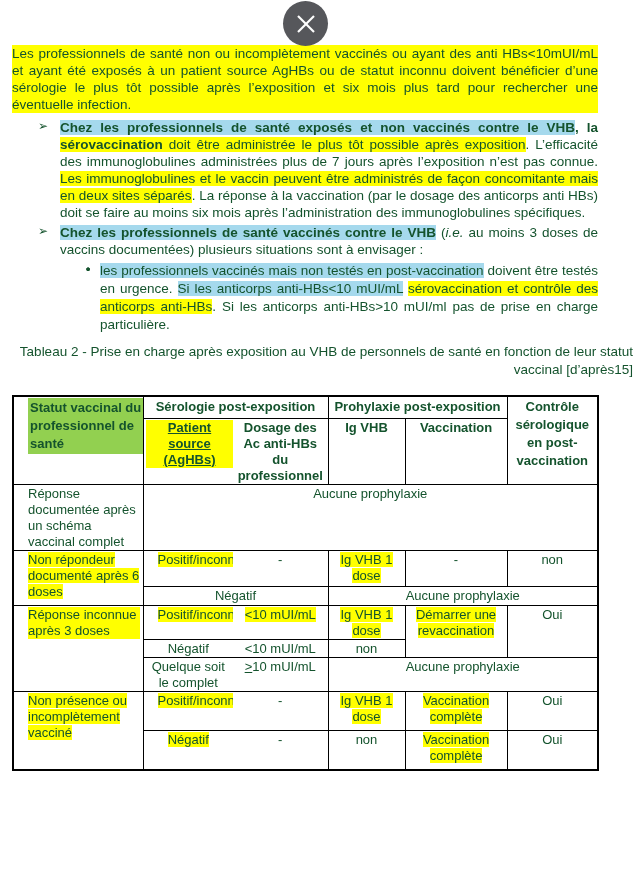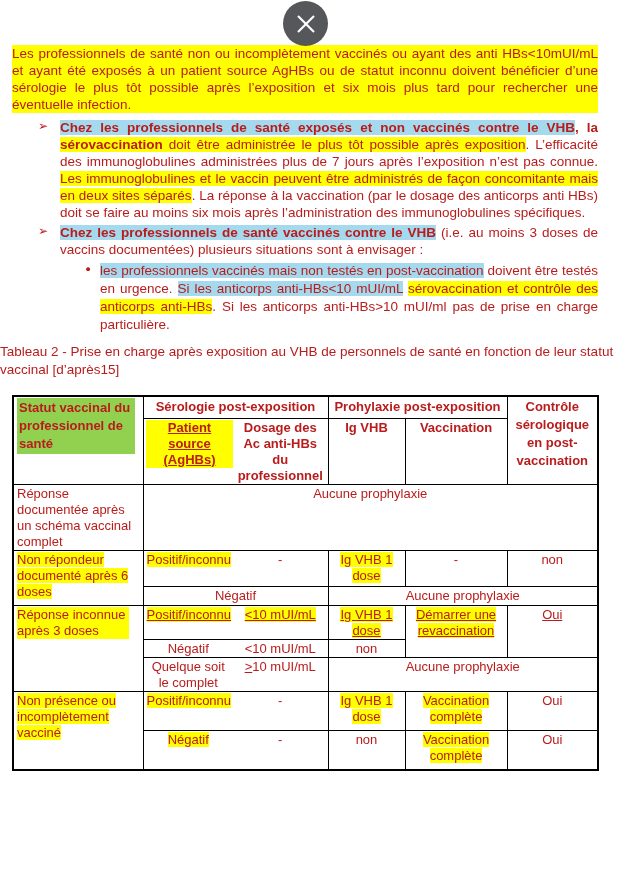--- a/index.html
+++ b/index.html
@@ -2,87 +2,87 @@
 <html><head>
 <meta charset="utf-8">
 <style>
   * { margin:0; padding:0; box-sizing:border-box; }
   html,body { background:#ffffff; }
   .page {
     position:relative;
     width:633px; height:887px;
     background:#ffffff;
     font-family:"Liberation Sans", sans-serif;
-    color:#b91c1c;
+    color:#14532d;
     overflow:hidden;
   }
   .close-btn {
     position:absolute; top:1px; left:283px;
     width:45px; height:45px; border-radius:50%;
     background:#56575b; border:none; cursor:pointer;
     display:flex; align-items:center; justify-content:center;
     z-index:5; padding:0;
   }
   .content { position:absolute; left:12px; top:45px; width:586px; }
 
   .jtext { text-align:justify; font-size:13.5px; line-height:17px; }
   .intro { background:#ffff00; }
 
   .yl { background:#ffff00; }
   .cy { background:#a5d9ed; }
   .b  { font-weight:bold; }
-  .it { }
+  .it { font-style:italic; }
   sup { font-size:8.5px; vertical-align:super; line-height:0; }
   .u  { text-decoration:underline; }
 
   .arrow-item { position:relative; padding-left:48px; margin-top:6px; }
   .arrow-item .marker { position:absolute; left:26px; top:0; font-size:12px; }
   .arrow-item.second { margin-top:3px; }
 
   .dot-list { margin-top:4px; }
   .dot-item { position:relative; padding-left:88px; }
   .dot-item .marker { position:absolute; left:74px; top:1px; font-size:12px; }
   .dot-item .jtext { line-height:18px; }
 
-  .caption { margin:9px -35px 16px -12px; width:633px; text-align:left;
+  .caption { margin:9px -35px 16px -12px; width:633px; text-align:right;
              font-size:13.5px; line-height:18px; }
 
   table.vhb {
     margin-top:16px;
     border-collapse:collapse;
     width:585px;
     font-size:13px; line-height:16px;
     table-layout:fixed;
   }
   table.vhb { border:2px solid #000; }
   .vhb th, .vhb td {
     border:1px solid #000;
     vertical-align:top;
     text-align:center;
     padding:1px 2px 0 2px;
     font-weight:normal;
     overflow:hidden;
   }
   .vhb th { font-weight:bold; }
-  .vhb .al { text-align:left; padding-left:3px; }
+  .vhb .al { text-align:left; padding-left:14px; }
   
   .vhb .nbr { border-right:none; }
   .vhb .nbl { border-left:none; }
 
   .hl-green { display:inline-block; width:118px; background:#92d050; text-align:left; padding:1px 2px; }
   .ylb { display:inline-block; background:#ffff00; text-align:left; }
   .w112 { width:112px; }
   .ps-block { display:inline-block; width:88px; background:#ffff00; text-align:center;text-decoration:underline; }
 
   .h-group { height:22px; line-height:18px; }
   .h-sub   { height:64px; }
   .row-r1  { height:66px; }
   .row-r2a { height:36px; }
   .row-r2b { height:19px; }
-  .row-r3a { height:33px;text-decoration:underline; }
+  .row-r3a { height:33px; }
   .row-r3b { height:18px; }
   .row-r3c { height:33px; }
   .row-r4a { height:39px; }
   .row-r4b { height:40px; }
 </style>
 </head>
 <body>
 
 <div class="page">
 

